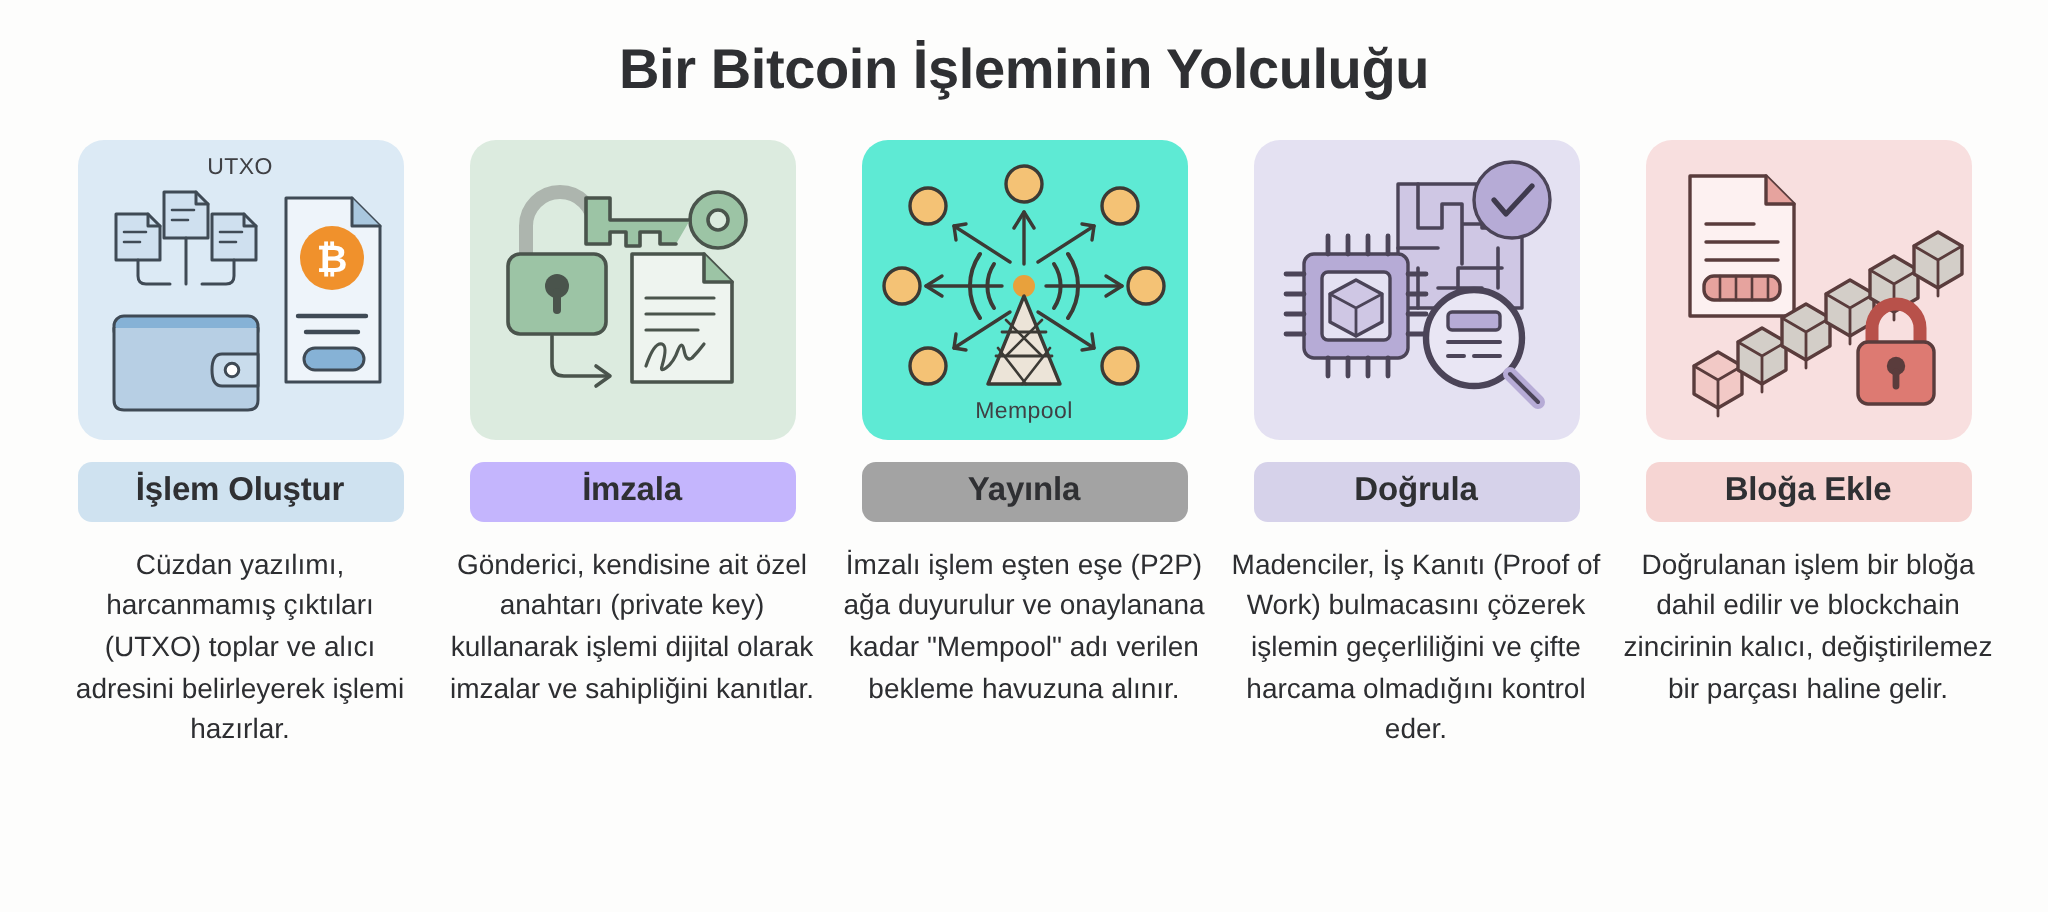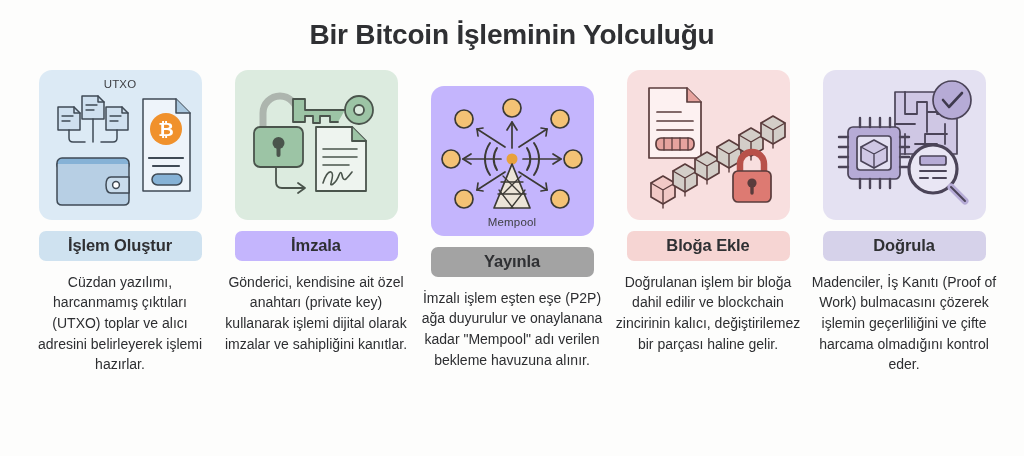--- a/index.html
+++ b/index.html
@@ -164,21 +164,21 @@
             <path d="M41 98 v14 q0 6 6 6 h22"></path>
             <path d="M63 113 l7 5 l-7 5"></path>
           </g>
         </svg>
       </div>
       <div class="pill" style="background:#c4b5fd;">İmzala</div>
       <p class="desc">Gönderici, kendisine ait özel anahtarı (private key) kullanarak işlemi dijital olarak imzalar ve sahipliğini kanıtlar.</p>
     </div>
 
     <div class="card">
-      <div class="icon-panel" style="background:#c4b5fd;margin-top:16px;">
+      <div class="icon-panel" style="background:#5eead4;">
         <div class="panel-caption caption-bottom">Mempool</div>
         <svg width="163" height="150" viewBox="0 0 163 150">
           <g stroke="#3c3a35" stroke-width="1.7" fill="none" stroke-linejoin="round" stroke-linecap="round">
 
             <g fill="#f4c275">
               <circle cx="81" cy="22" r="9"></circle>
               <circle cx="33" cy="33" r="9"></circle>
               <circle cx="129" cy="33" r="9"></circle>
               <circle cx="20" cy="73" r="9"></circle>
               <circle cx="142" cy="73" r="9"></circle>
@@ -214,73 +214,20 @@
               <path d="M72 90 l18 18 M90 90 l-18 18 M68 104 l14 18 M94 104 l-14 18" stroke-width="1.3"></path>
             </g>
           </g>
         </svg>
       </div>
       <div class="pill" style="background:#a3a3a3;">Yayınla</div>
       <p class="desc">İmzalı işlem eşten eşe (P2P) ağa duyurulur ve onaylanana kadar "Mempool" adı verilen bekleme havuzuna alınır.</p>
     </div>
 
     <div class="card">
-      <div class="icon-panel" style="background:#f8dfdf;">
-        <svg width="163" height="150" viewBox="0 0 163 150">
-          <g stroke="#5a3c3c" stroke-width="1.7" fill="none" stroke-linejoin="round" stroke-linecap="round">
-
-            <g>
-              <path d="M22 18 h38 l14 14 v56 h-52 z" fill="#fdf1f1"></path>
-              <path d="M60 18 v14 h14" fill="#e6a39e"></path>
-              <path d="M30 42 h24 M30 51 h36 M30 60 h36" stroke-width="1.7"></path>
-              <rect x="29" y="68" width="38" height="12" rx="5" fill="#e6a39e"></rect>
-              <path d="M37 68 v12 M45 68 v12 M53 68 v12 M61 68 v12" stroke-width="1.3"></path>
-            </g>
-
-            <g>
-              <g fill="#f2c9c6">
-                <path d="M24 113 l12 -7 l12 7 v14 l-12 7 l-12 -7 z"></path>
-              </g>
-              <path d="M24 113 l12 7 l12 -7 M36 120 v18" stroke-width="1.4"></path>
-              <g fill="#d3cec8">
-                <path d="M46 101 l12 -7 l12 7 v14 l-12 7 l-12 -7 z"></path>
-              </g>
-              <path d="M46 101 l12 7 l12 -7 M58 108 v18" stroke-width="1.4"></path>
-              <g fill="#d3cec8">
-                <path d="M68 89 l12 -7 l12 7 v14 l-12 7 l-12 -7 z"></path>
-              </g>
-              <path d="M68 89 l12 7 l12 -7 M80 96 v18" stroke-width="1.4"></path>
-              <g fill="#d3cec8">
-                <path d="M90 77 l12 -7 l12 7 v14 l-12 7 l-12 -7 z"></path>
-              </g>
-              <path d="M90 77 l12 7 l12 -7 M102 84 v18" stroke-width="1.4"></path>
-              <g fill="#d3cec8">
-                <path d="M112 65 l12 -7 l12 7 v14 l-12 7 l-12 -7 z"></path>
-              </g>
-              <path d="M112 65 l12 7 l12 -7 M124 72 v18" stroke-width="1.4"></path>
-              <g fill="#d3cec8">
-                <path d="M134 53 l12 -7 l12 7 v14 l-12 7 l-12 -7 z"></path>
-              </g>
-              <path d="M134 53 l12 7 l12 -7 M146 60 v18" stroke-width="1.4"></path>
-            </g>
-
-            <g>
-              <path d="M113 103 v-9 a12 12 0 0 1 24 0 v9" stroke="#b8514a" stroke-width="6.5"></path>
-              <rect x="106" y="101" width="38" height="31" rx="5" fill="#dd7a72"></rect>
-              <circle cx="125" cy="113" r="4.6" fill="#5a3c3c" stroke="none"></circle>
-              <path d="M125 116 v7" stroke="#5a3c3c" stroke-width="3.4"></path>
-            </g>
-          </g>
-        </svg>
-      </div>
-      <div class="pill" style="background:#f6d5d3;">Bloğa Ekle</div>
-      <p class="desc">Doğrulanan işlem bir bloğa dahil edilir ve blockchain zincirinin kalıcı, değiştirilemez bir parçası haline gelir.</p>
-    </div>
-
-    <div class="card">
       <div class="icon-panel" style="background:#e4e1f2;">
         <svg width="163" height="150" viewBox="0 0 163 150">
           <g stroke="#4b4458" stroke-width="1.7" fill="none" stroke-linejoin="round" stroke-linecap="round">
 
             <g>
               <rect x="72" y="22" width="62" height="62" fill="#cfc7e4"></rect>
               <path d="M82 22 v22 h12 v-12 h10 v30 M72 54 h20 M102 84 v-20 h22 M114 22 v22 h20
                        M92 74 h22 M82 64 v20 M122 54 v20 M104 42 h20 M112 64 h10" stroke-width="1.8"></path>
             </g>
 
@@ -311,14 +258,67 @@
               <path d="M128 117 l14 14" stroke-width="7" stroke="#b6abd6"></path>
               <path d="M128 117 l14 14" stroke-width="2"></path>
             </g>
           </g>
         </svg>
       </div>
       <div class="pill" style="background:#d6d2ea;">Doğrula</div>
       <p class="desc">Madenciler, İş Kanıtı (Proof of Work) bulmacasını çözerek işlemin geçerliliğini ve çifte harcama olmadığını kontrol eder.</p>
     </div>
 
+    <div class="card">
+      <div class="icon-panel" style="background:#f8dfdf;">
+        <svg width="163" height="150" viewBox="0 0 163 150">
+          <g stroke="#5a3c3c" stroke-width="1.7" fill="none" stroke-linejoin="round" stroke-linecap="round">
+
+            <g>
+              <path d="M22 18 h38 l14 14 v56 h-52 z" fill="#fdf1f1"></path>
+              <path d="M60 18 v14 h14" fill="#e6a39e"></path>
+              <path d="M30 42 h24 M30 51 h36 M30 60 h36" stroke-width="1.7"></path>
+              <rect x="29" y="68" width="38" height="12" rx="5" fill="#e6a39e"></rect>
+              <path d="M37 68 v12 M45 68 v12 M53 68 v12 M61 68 v12" stroke-width="1.3"></path>
+            </g>
+
+            <g>
+              <g fill="#f2c9c6">
+                <path d="M24 113 l12 -7 l12 7 v14 l-12 7 l-12 -7 z"></path>
+              </g>
+              <path d="M24 113 l12 7 l12 -7 M36 120 v18" stroke-width="1.4"></path>
+              <g fill="#d3cec8">
+                <path d="M46 101 l12 -7 l12 7 v14 l-12 7 l-12 -7 z"></path>
+              </g>
+              <path d="M46 101 l12 7 l12 -7 M58 108 v18" stroke-width="1.4"></path>
+              <g fill="#d3cec8">
+                <path d="M68 89 l12 -7 l12 7 v14 l-12 7 l-12 -7 z"></path>
+              </g>
+              <path d="M68 89 l12 7 l12 -7 M80 96 v18" stroke-width="1.4"></path>
+              <g fill="#d3cec8">
+                <path d="M90 77 l12 -7 l12 7 v14 l-12 7 l-12 -7 z"></path>
+              </g>
+              <path d="M90 77 l12 7 l12 -7 M102 84 v18" stroke-width="1.4"></path>
+              <g fill="#d3cec8">
+                <path d="M112 65 l12 -7 l12 7 v14 l-12 7 l-12 -7 z"></path>
+              </g>
+              <path d="M112 65 l12 7 l12 -7 M124 72 v18" stroke-width="1.4"></path>
+              <g fill="#d3cec8">
+                <path d="M134 53 l12 -7 l12 7 v14 l-12 7 l-12 -7 z"></path>
+              </g>
+              <path d="M134 53 l12 7 l12 -7 M146 60 v18" stroke-width="1.4"></path>
+            </g>
+
+            <g>
+              <path d="M113 103 v-9 a12 12 0 0 1 24 0 v9" stroke="#b8514a" stroke-width="6.5"></path>
+              <rect x="106" y="101" width="38" height="31" rx="5" fill="#dd7a72"></rect>
+              <circle cx="125" cy="113" r="4.6" fill="#5a3c3c" stroke="none"></circle>
+              <path d="M125 116 v7" stroke="#5a3c3c" stroke-width="3.4"></path>
+            </g>
+          </g>
+        </svg>
+      </div>
+      <div class="pill" style="background:#f6d5d3;">Bloğa Ekle</div>
+      <p class="desc">Doğrulanan işlem bir bloğa dahil edilir ve blockchain zincirinin kalıcı, değiştirilemez bir parçası haline gelir.</p>
+    </div>
+
   </div>
 </div>
 
 </body></html>

